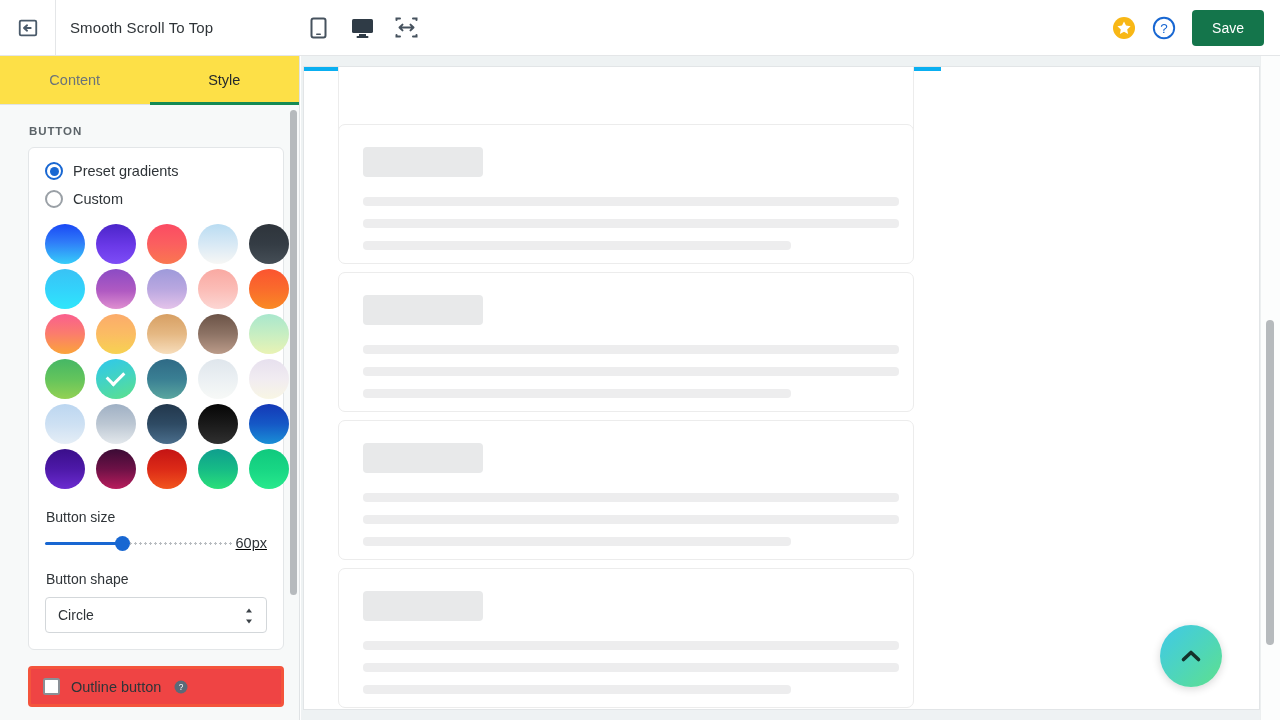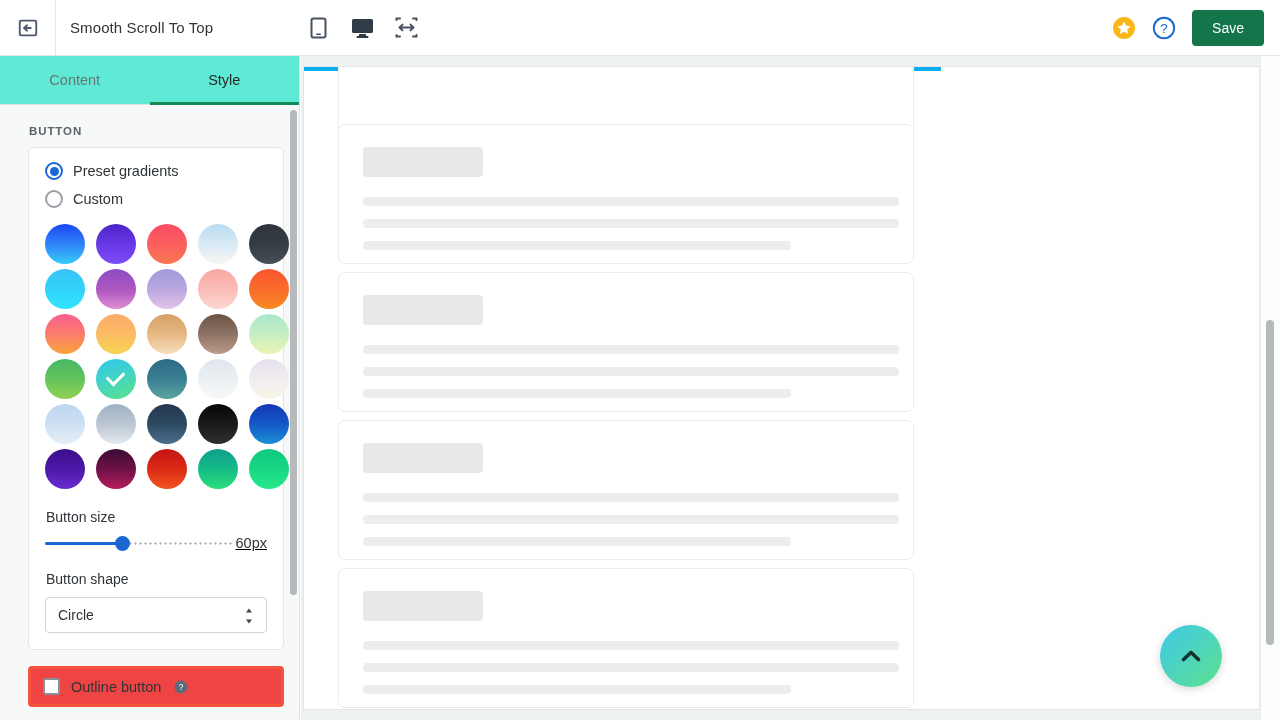--- a/index.html
+++ b/index.html
@@ -38,21 +38,21 @@
     background: #14754b; color: #fff; font-size: 14px; font-weight: 500;
     border: none; border-radius: 4px; padding: 0 20px; height: 36px; cursor: pointer;
     font-family: "Liberation Sans", sans-serif;
   }
 
   
   .left-panel {
     position: absolute; left: 0; top: 56px; width: 300px; height: 664px;
     background: #f7f9f9; border-right: 1px solid #e0e3e5; overflow: hidden;
   }
-  .tabs { display: flex; height: 49px; border-bottom: 1px solid #e0e3e5; background: #5eead4; }
+  .tabs { display: flex; height: 49px; border-bottom: 1px solid #e0e3e5; background: #fde047; }
   .tab {
     flex: 1; display: flex; align-items: center; justify-content: center;
     font-size: 14.5px; color: #6b7379; cursor: pointer; position: relative;
   }
   .tab.active { color: #24292d; }
   .tab.active::after {
     content: ""; position: absolute; bottom: -1px; left: 0; right: 0; height: 3px; background: #148a54;
   }
   .panel-body { position: absolute; left: 12px; top: 49px; width: 288px; height: 615px; padding: 0 16px; }
   .section-label {

